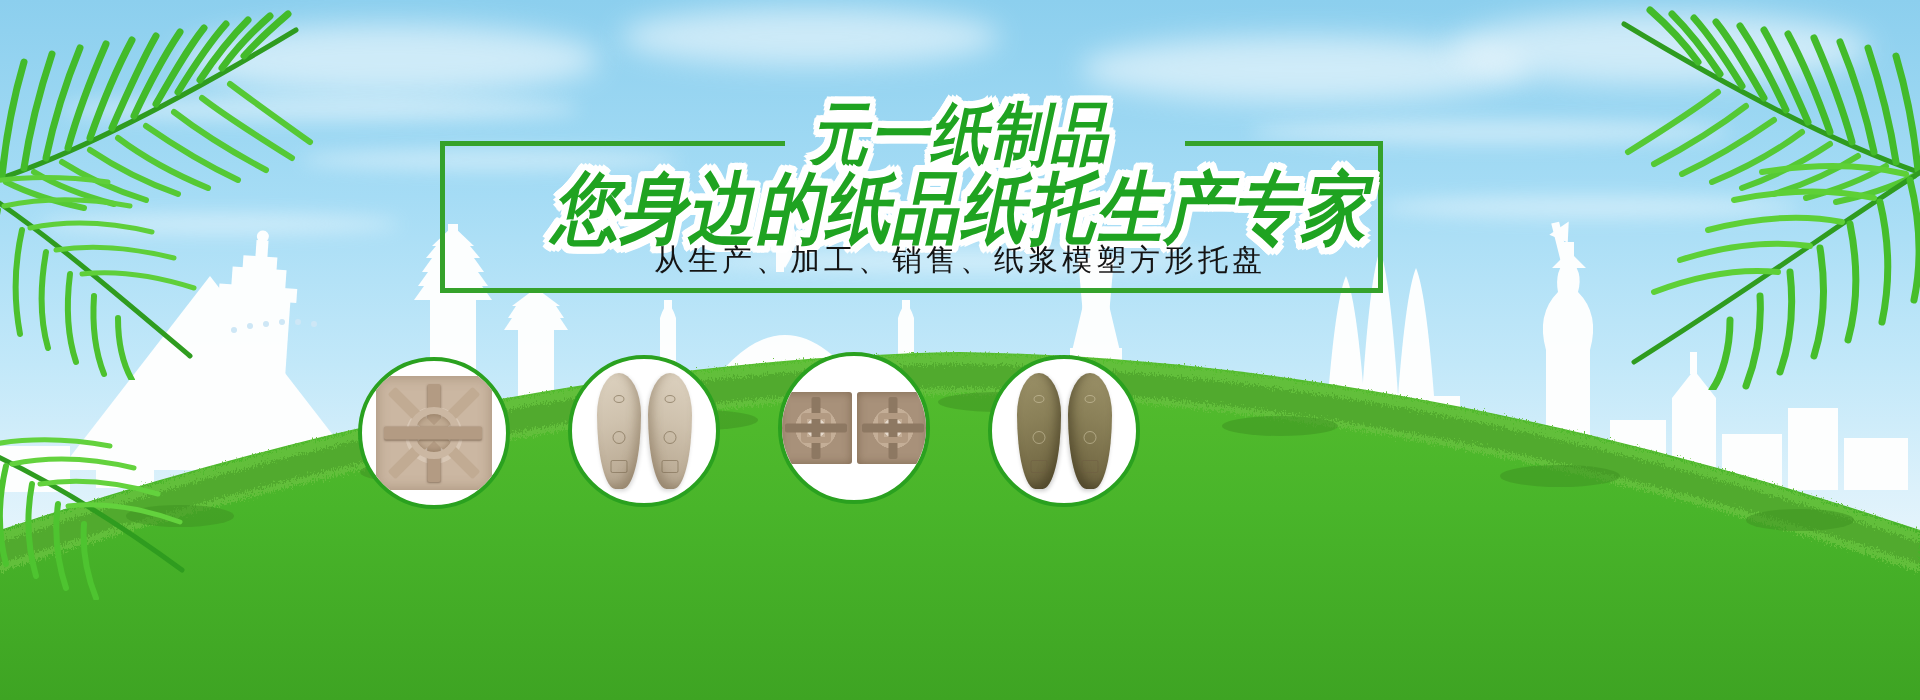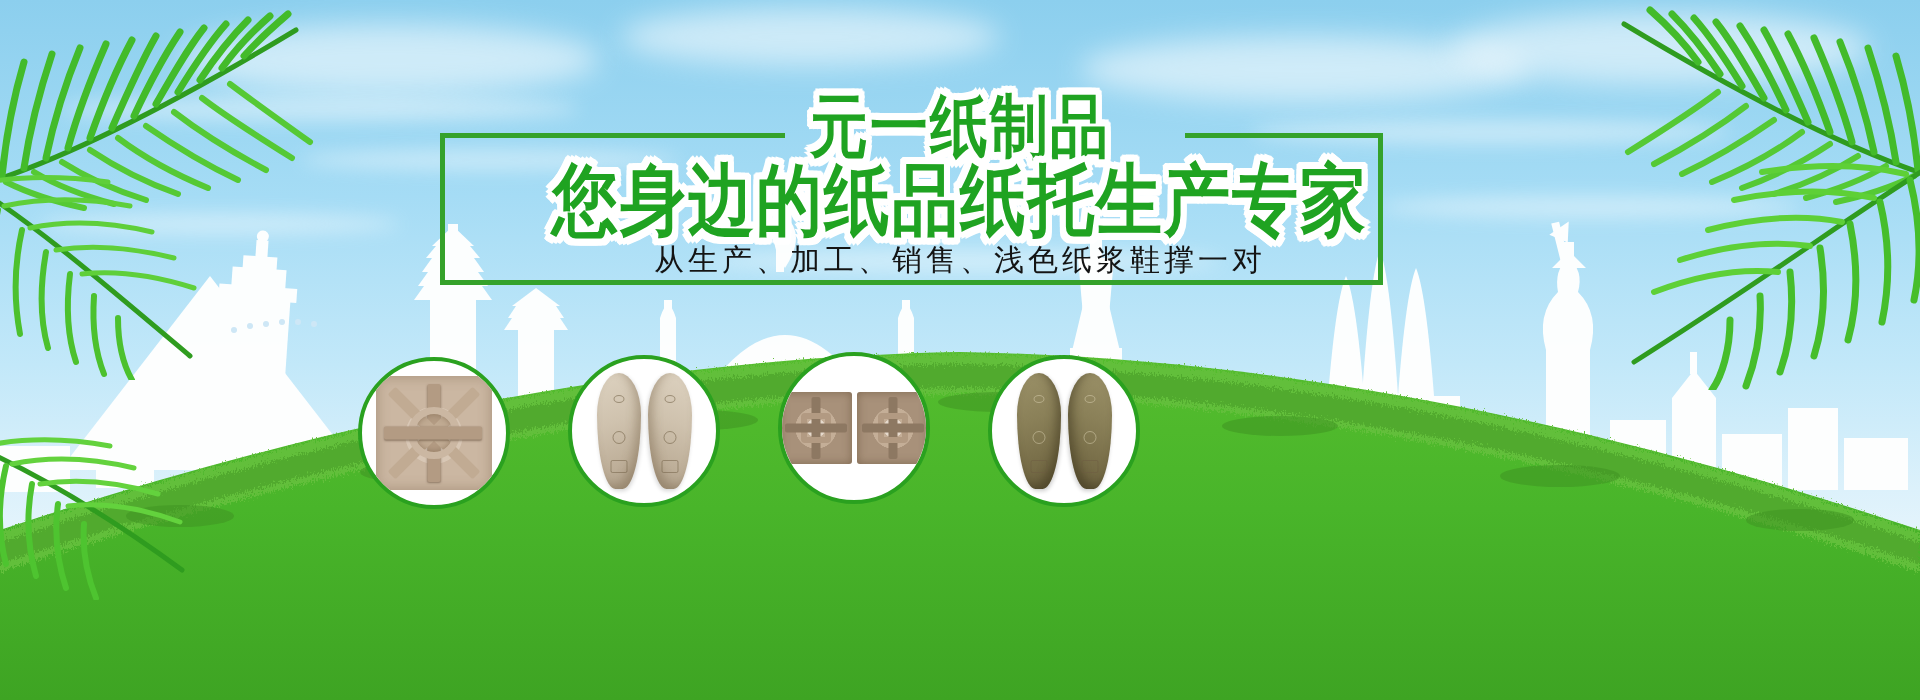--- a/index.html
+++ b/index.html
@@ -26,21 +26,21 @@
   
   .skyline { position:absolute; left:0; bottom:0; width:1920px; height:700px; }
 
   
   .hill-wrap { position:absolute; left:0; bottom:0; width:1920px; height:420px; }
 
   
   .palm { position:absolute; }
 
   
-  .textblock { position:absolute; left:0; top:0; width:1599px; height:340px; }
+  .textblock { position:absolute; left:0; top:8px; width:1599px; height:340px;font-style:italic; }
 
   .frame {
     position:absolute; left:440px; top:133px; width:943px; height:152px;
     border:5px solid #35a22b; border-top:none;
   }
   .frame-top-left {
     position:absolute; left:440px; top:133px; width:345px; height:5px; background:#35a22b;
   }
   .frame-top-right {
     position:absolute; left:1185px; top:133px; width:198px; height:5px; background:#35a22b;
@@ -432,21 +432,21 @@
 
   <div class="textblock">
     <div class="frame"></div>
     <div class="frame-top-left"></div>
     <div class="frame-top-right"></div>
 
     <div class="headline1">元一纸制品</div>
     <div class="headline2">您身边的纸品纸托生产专家</div>
   </div>
 
-  <div class="subtitle">从生产、加工、销售、浅色纸浆鞋撑一对</div>
+  <div class="subtitle">从生产、加工、销售、纸浆模塑方形托盘</div>
 
   <div class="circles">
 
     <div class="pcircle" style="left:358px; top:357px; width:152px; height:152px;">
       <div class="prod tray">
         <div class="trayX">
             <i></i>
             <i></i>
           </div>
         <div class="trayRing"></div>

